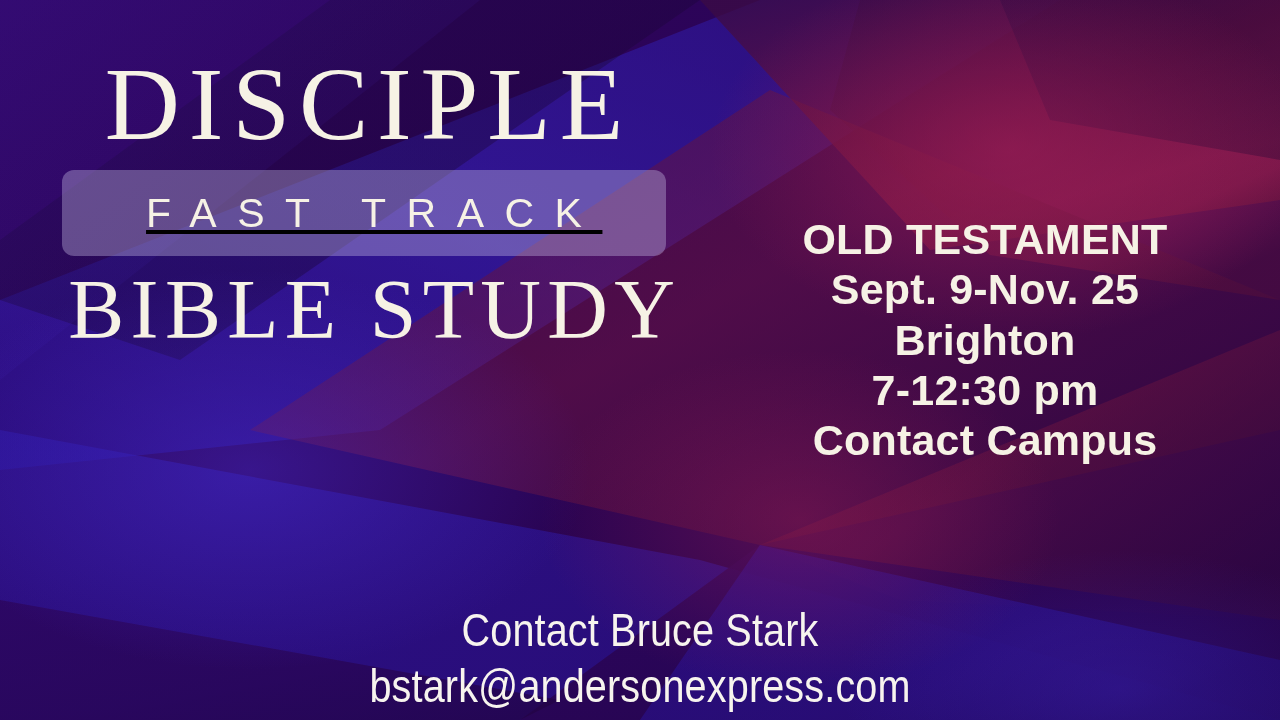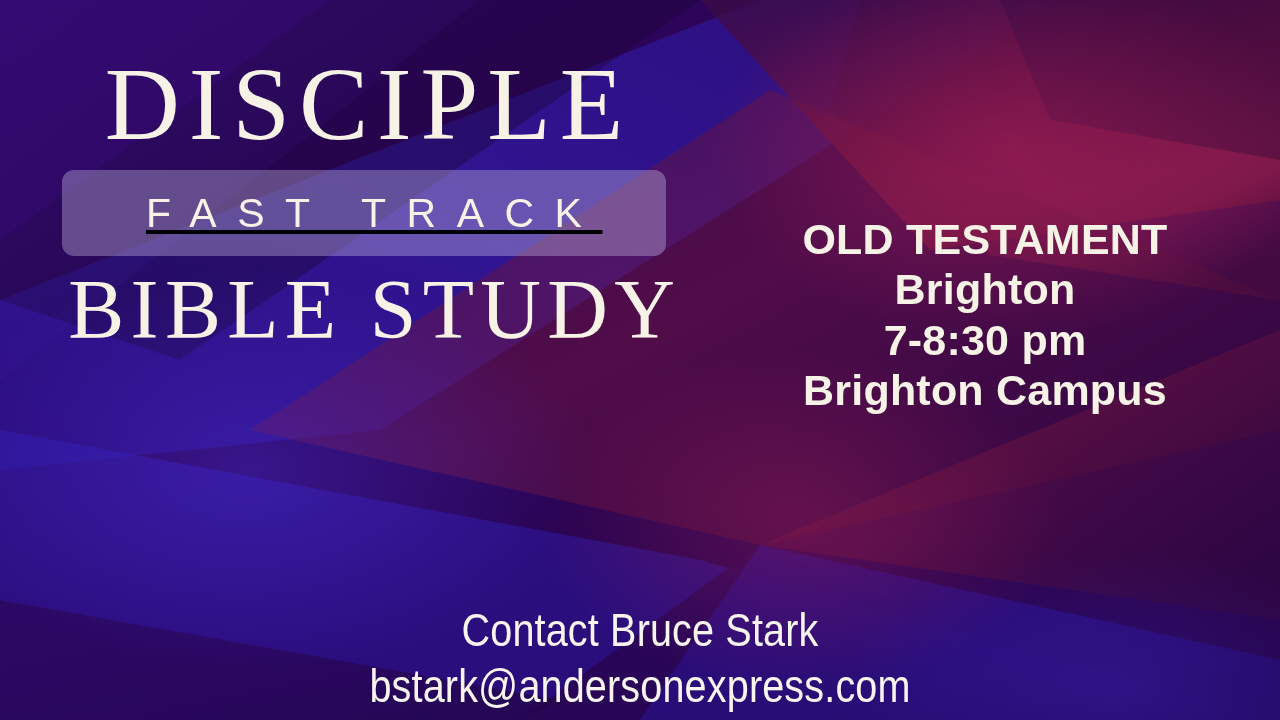--- a/index.html
+++ b/index.html
@@ -247,23 +247,24 @@
 
       <div class="fast-track-badge">
         <span class="fast-track-text">FAST TRACK</span>
       </div>
 
       <div class="logo-word-bottom">BIBLE STUDY</div>
     </div>
 
     <div class="details-block">
       <div class="details-line">OLD TESTAMENT</div>
+      <div class="details-line">Sept. 9-Nov. 25</div>
       <div class="details-line">Brighton</div>
-      <div class="details-line">7-8:30 pm</div>
-      <div class="details-line">Brighton Campus</div>
+      <div class="details-line">7-12:30 pm</div>
+      <div class="details-line">Contact Campus</div>
     </div>
 
     <div class="contact-block">
       <div class="contact-line">Contact Bruce Stark</div>
       <div class="contact-line">bstark@andersonexpress.com</div>
     </div>
 
   </div>
 </div>
 

